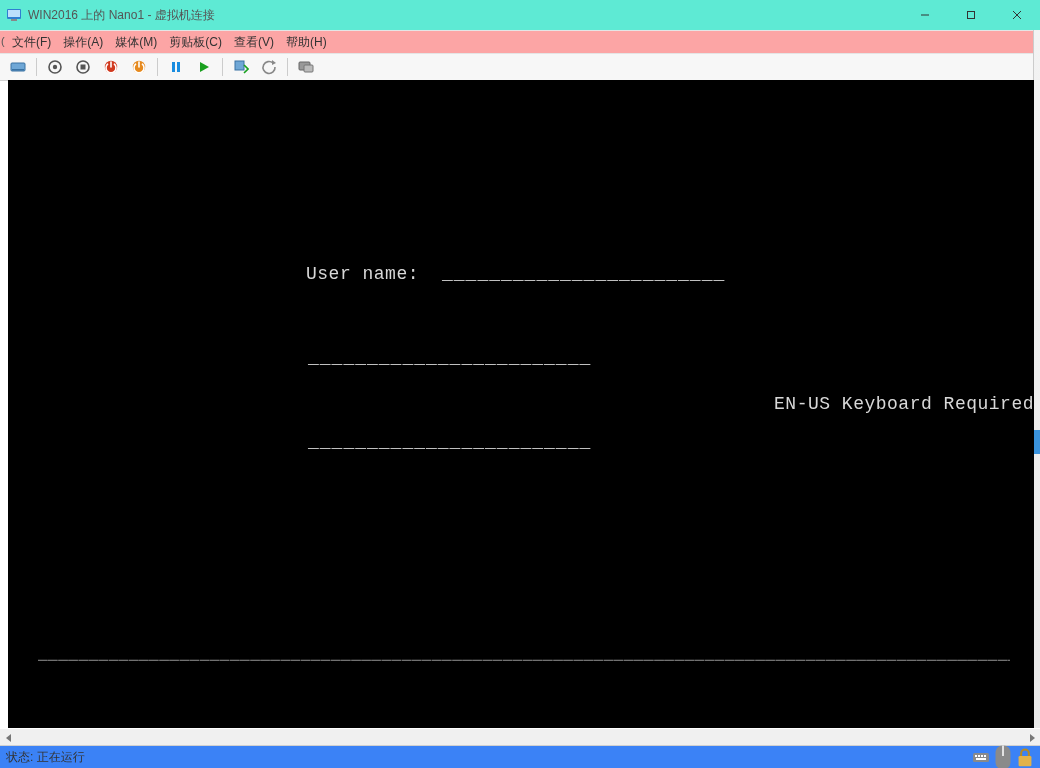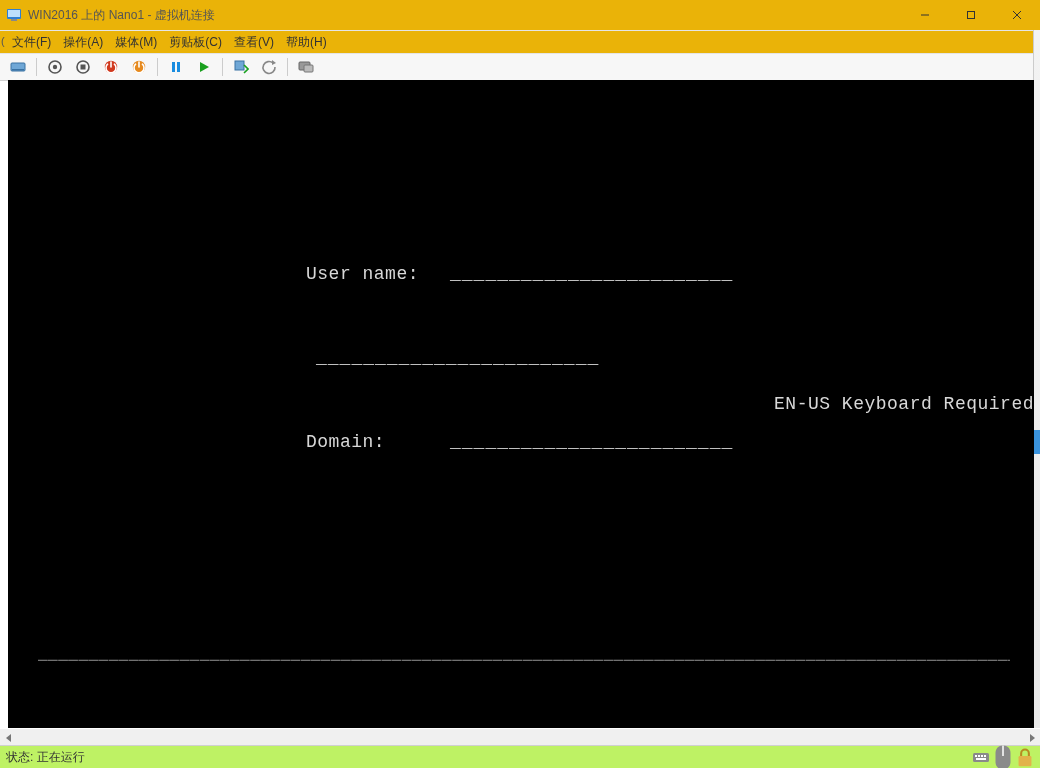--- a/index.html
+++ b/index.html
@@ -8,42 +8,42 @@
     font-family:"Microsoft YaHei","Segoe UI",Tahoma,sans-serif;
     font-size:12px;color:#333;
     background:#fff;
     overflow:hidden;
     position:relative;
   }
   
   .titlebar{
     height:30px;line-height:30px;
     display:flex;align-items:center;
-    background:#eab308;
+    background:#5eead4;
     border-bottom:1px solid #e5e5e5;
     padding-left:6px;
     user-select:none;
   }
   .titlebar .app-icon{
     width:16px;height:16px;margin-right:6px;
     display:inline-flex;align-items:center;justify-content:center;
   }
   .titlebar .title-text{color:#555;font-size:12px;}
   .titlebar .win-controls{margin-left:auto;display:flex;}
   .titlebar .win-btn{
     width:46px;height:30px;display:flex;align-items:center;justify-content:center;
     color:#333;
   }
   .titlebar .win-btn svg{width:10px;height:10px;}
   
   .menubar{
     height:22px;line-height:22px;
     display:flex;align-items:center;
     padding-left:6px;
-    background:#eab308;
+    background:#fca5a5;
     border-bottom:1px solid #e5e5e5;
   }
   .menubar .menu-item{
     padding:0 6px;font-size:12px;color:#333;
   }
   
   .toolbar{
     height:26px;
     display:flex;align-items:center;
     padding-left:6px;gap:4px;
@@ -71,21 +71,21 @@
     letter-spacing:0.5px;
     padding:0;
     white-space:pre;
     overflow:hidden;
   }
   .login-area{
     position:absolute;left:298px;top:124px;line-height:28px;
   }
   .login-line{display:flex;}
   .login-label{display:inline-block;width:134px;}
-  .login-field{letter-spacing:1px;margin-left:10px;}
+  .login-field{letter-spacing:1px;margin-left:2px;}
   .kb-msg{
     position:absolute;left:0;right:0;top:314px;text-align:right;
   }
   .bottom-rule-txt{
     position:absolute;left:30px;right:24px;bottom:58px;
     color:#808080;
     font-family:"Consolas","Courier New",monospace;
     font-size:16px;
     overflow:hidden;white-space:nowrap;
   }
@@ -101,21 +101,21 @@
     background:#f0f0f0;
     display:flex;align-items:center;
   }
   .hscroll .arrow{
     width:17px;height:17px;color:#777;display:flex;align-items:center;justify-content:center;
   }
   .hscroll .track{flex:1;height:100%;}
   
   .statusbar{
     position:absolute;left:0;right:0;bottom:0;height:22px;
-    background:#bef264;border-top:1px solid #d0d0d0;
+    background:#3b82f6;border-top:1px solid #d0d0d0;
     display:flex;align-items:center;font-size:12px;color:#333;
     padding-left:6px;
   }
   .statusbar .right-icons{margin-left:auto;display:flex;gap:4px;align-items:center;padding-right:6px;}
   .statusbar .right-icons .ic{width:18px;height:18px;display:flex;align-items:center;justify-content:center;}
   
   .right-edge{
     position:absolute;right:0;top:30px;width:6px;bottom:40px;
     background:linear-gradient(#f3f3f3,#e9e9e9);
     border-left:1px solid #ccc;
@@ -248,21 +248,20 @@
   <div class="console">
     <div class="login-area">
       <div class="login-line">
         <span class="login-label">User name:</span>
         <span class="login-field">________________________</span>
       </div>
       <div class="login-line">
         <span class="login-field">________________________</span>
       </div>
       <div class="login-line">
-        <span class="login-label">Domain:</span>
         <span class="login-field">________________________</span>
       </div>
     </div>
     <div class="kb-msg">EN-US Keyboard Required</div>
     <div class="bottom-rule-txt">─────────────────────────────────────────────────────────────────────────────────────────────────</div>
   </div>
 </div>
 
 <div class="hscroll">
   <div class="arrow">

